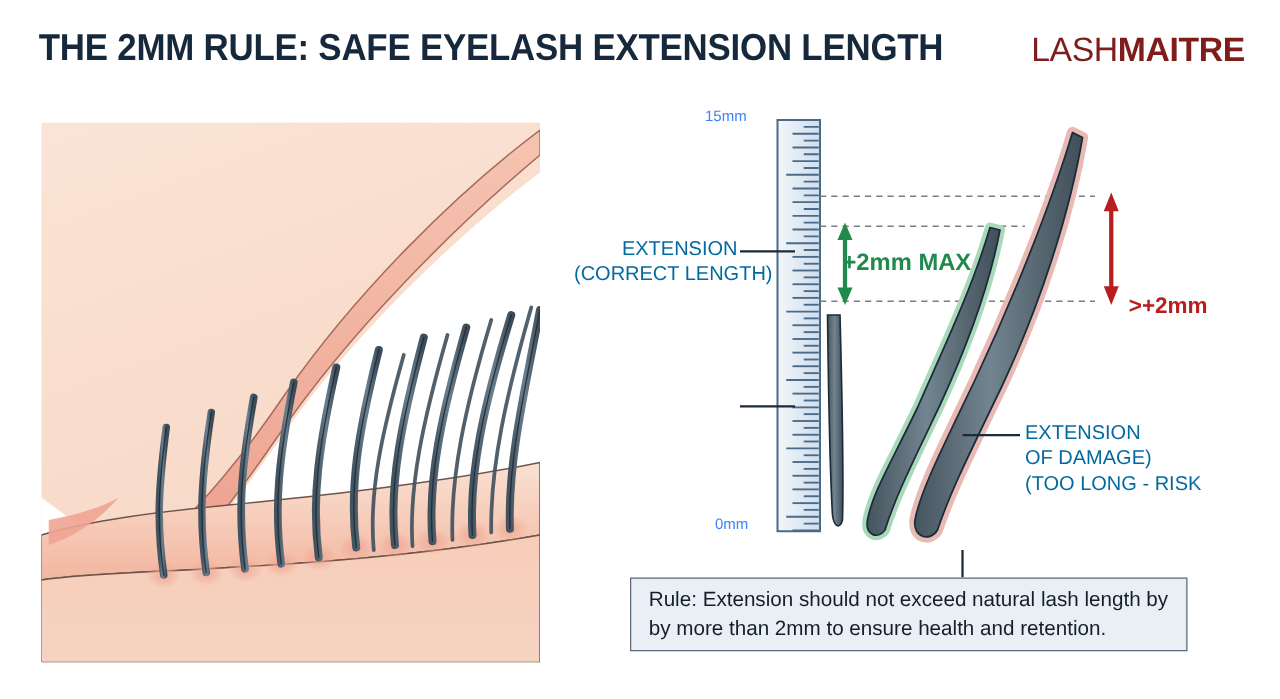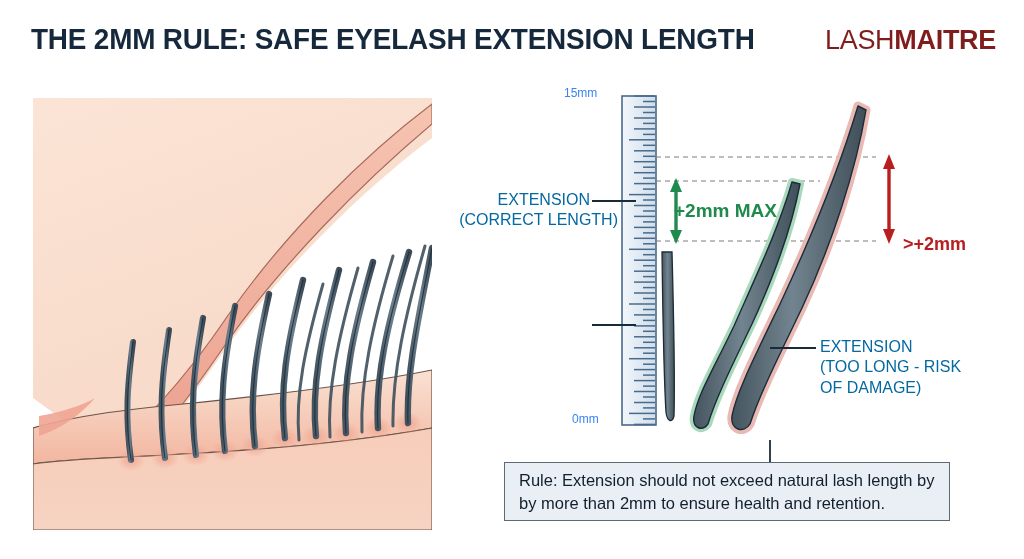--- a/index.html
+++ b/index.html
@@ -345,22 +345,22 @@
     <span class="tick-num" style="left:132px; top:332px;">0mm</span>
 
     <div class="diag-label right-align" style="left:-10px; top:110px; width:160px;">
       <div>EXTENSION</div>
       <div style="margin-right:-28px;">(CORRECT LENGTH)</div>
     </div>
 
 
     <div class="diag-label" style="left:380px; top:257px;">
       <div>EXTENSION</div>
+      <div>OF DAMAGE)</div>
       <div>(TOO LONG - RISK</div>
-      <div>OF DAMAGE)</div>
     </div>
 
     <span id="label-2mm-max" class="arrow-text" style="left:234px; top:120px;">+2mm MAX</span>
     <span id="label-over-2mm" class="arrow-text" style="left:463px; top:110px;margin-top:44px;">&gt;+2mm</span>
   </div>
 
   <div id="rule-box">
     <div id="rule-text">Rule: Extension should not exceed natural lash length by by more than 2mm to ensure health and retention.</div>
   </div>
 

